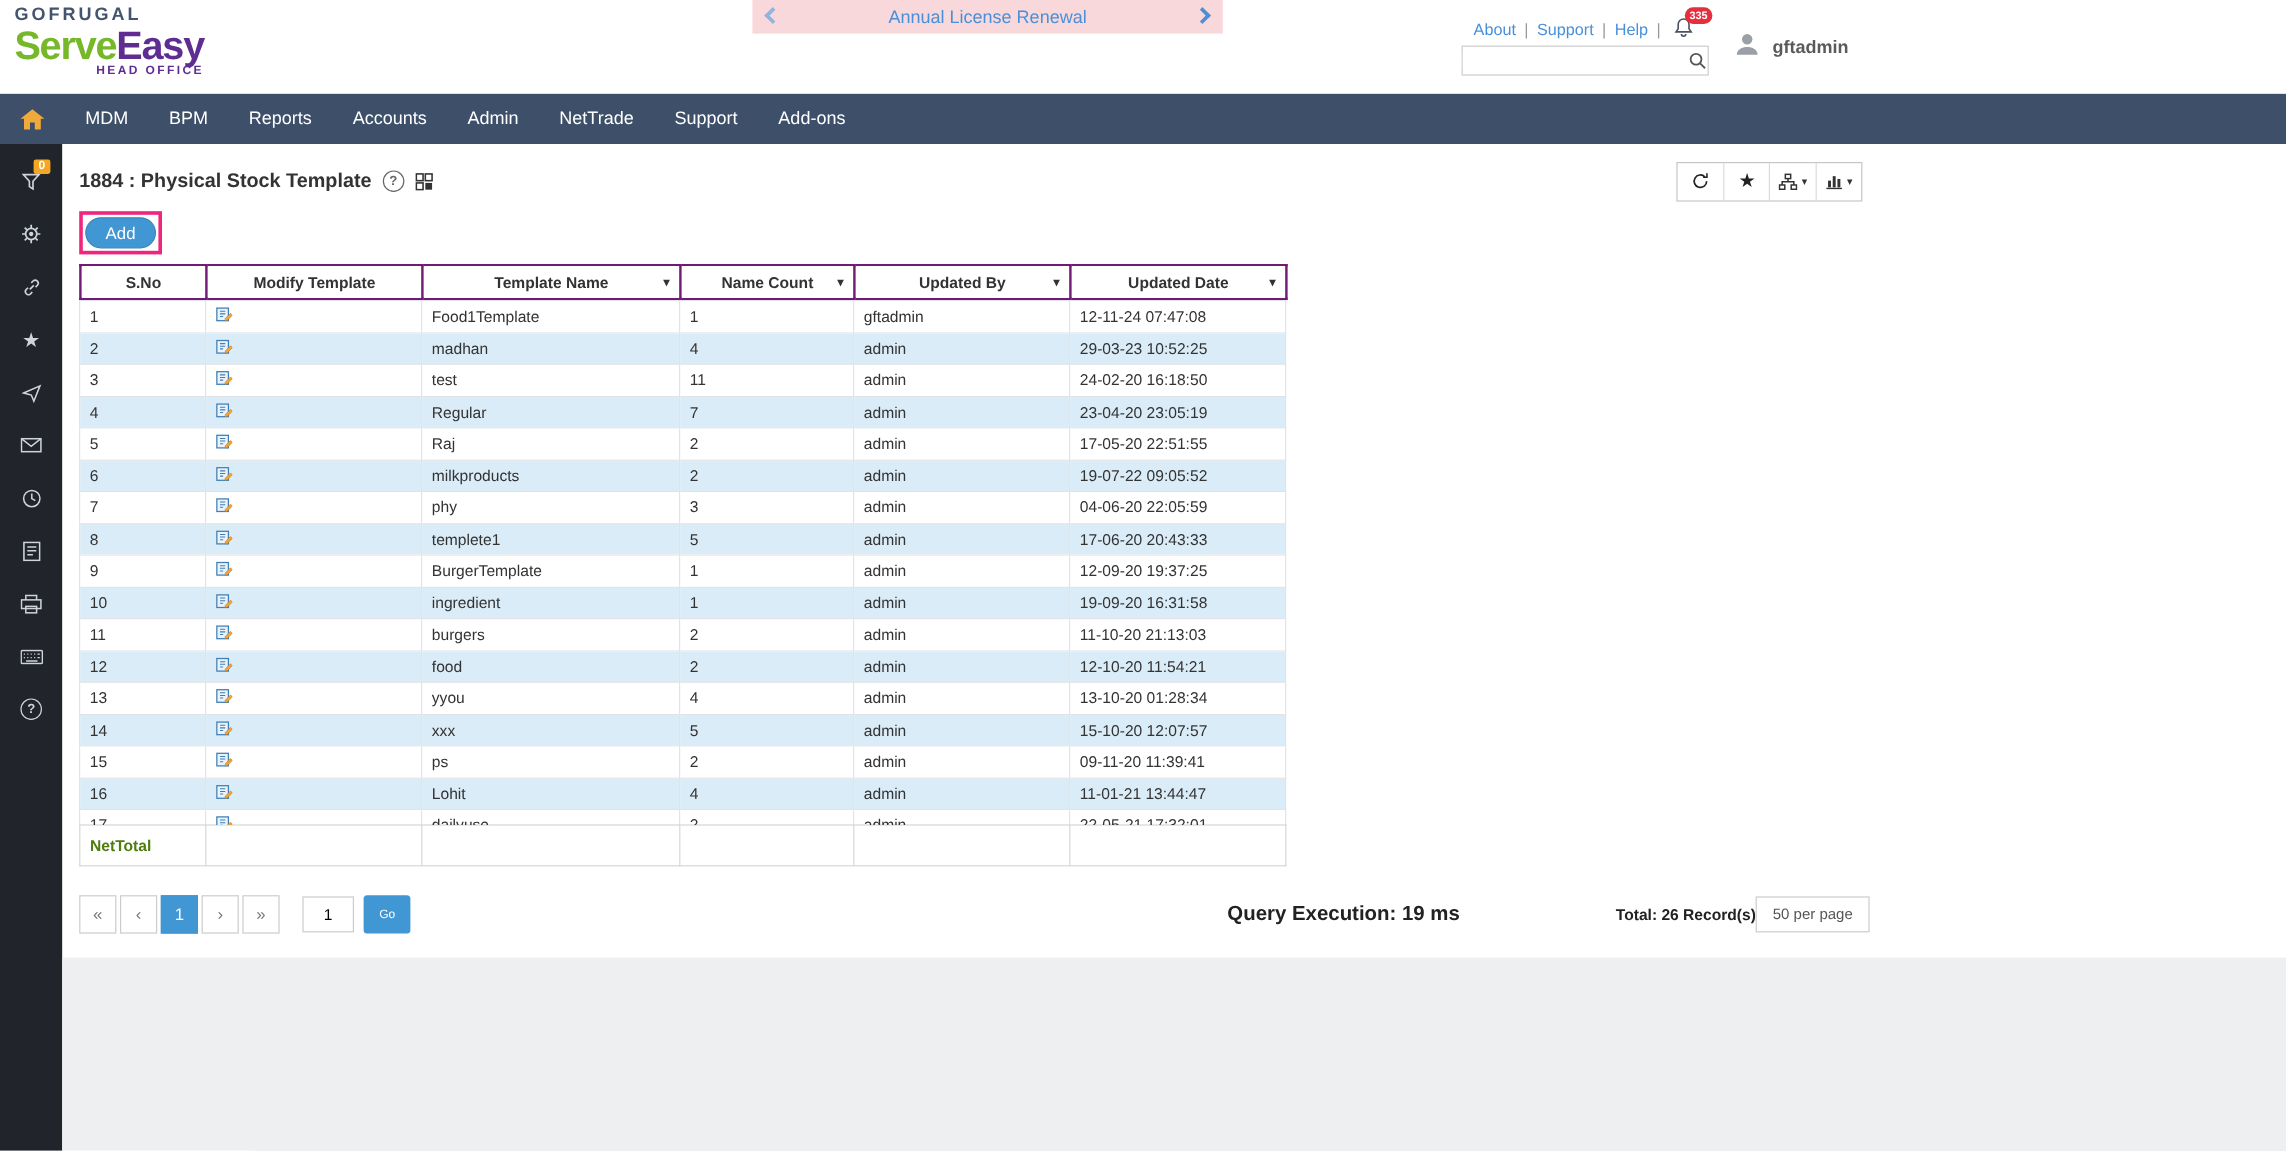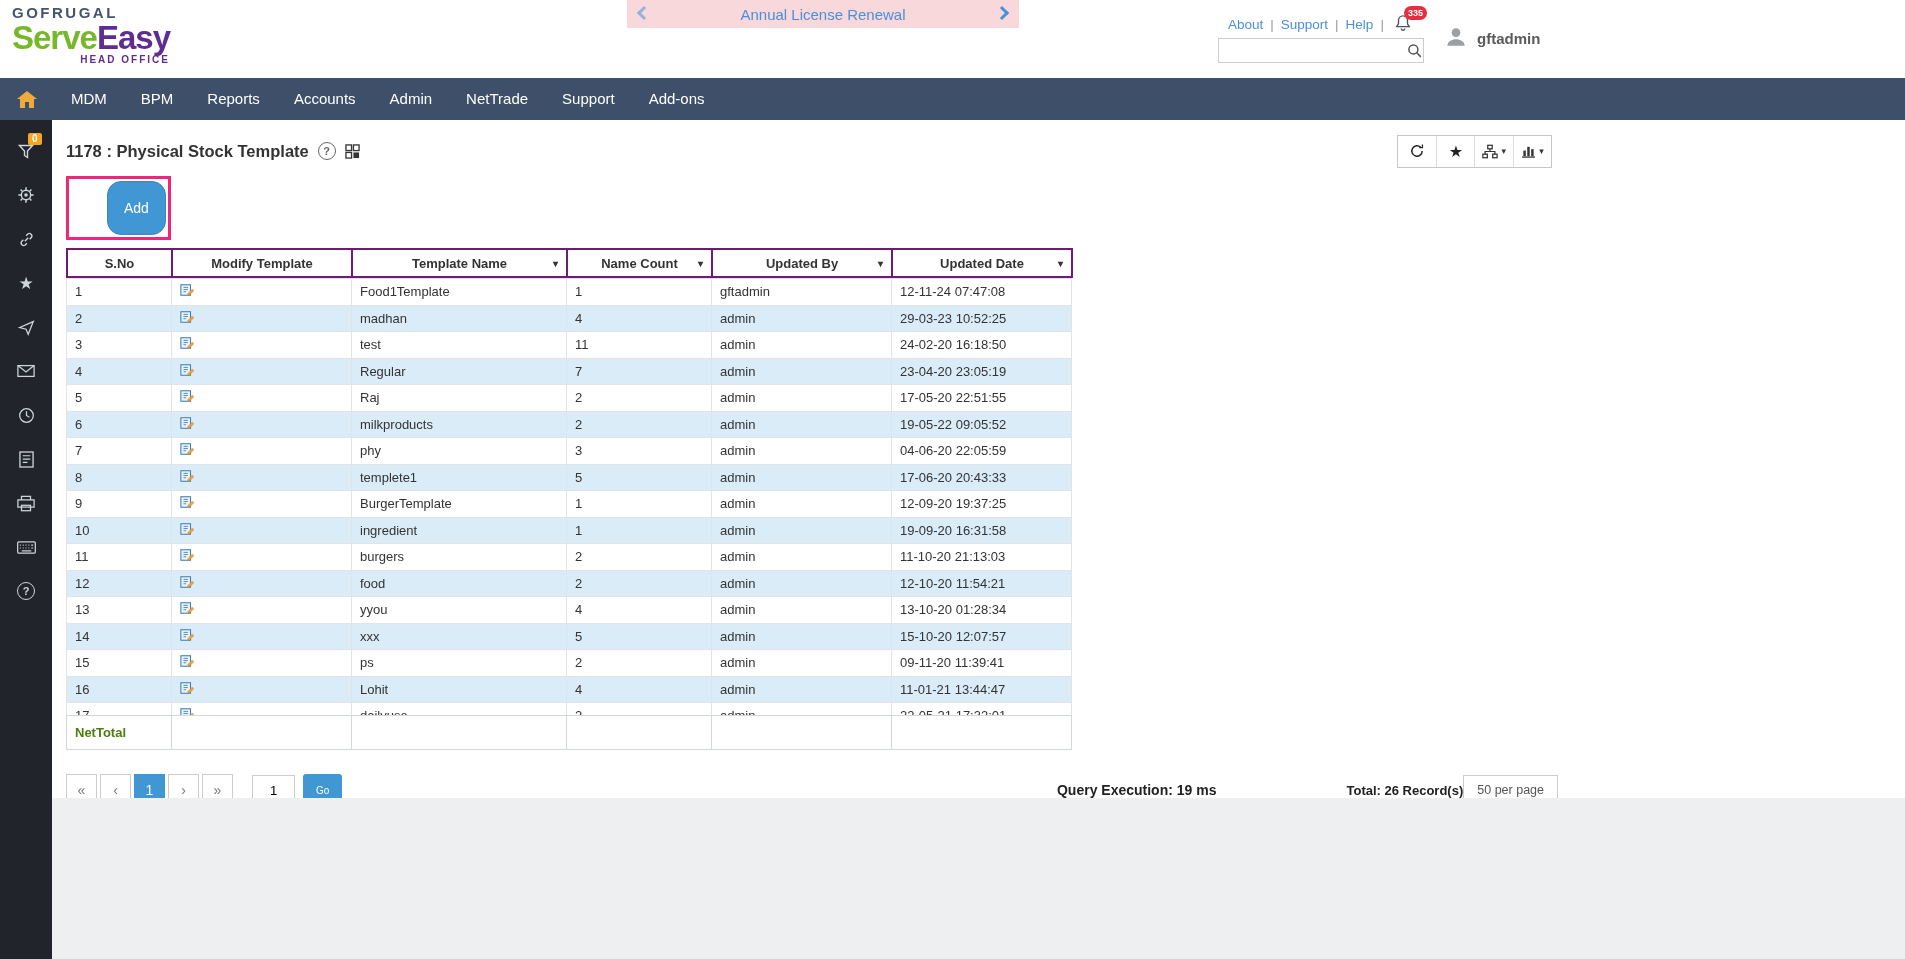--- a/index.html
+++ b/index.html
@@ -59,21 +59,21 @@
   .title-grid-icon { display:flex; align-items:center; cursor:pointer; }
 
   .toolbar { margin-left:auto; display:flex; border:1px solid #c6c6c6; height:33px; background:#fff; }
   .toolbar-btn { min-width:38px; padding:0 7px; display:flex; align-items:center; justify-content:center; gap:3px;
                  border-left:1px solid #dcdcdc; cursor:pointer; color:#222; font-size:16px; }
   .toolbar-btn:first-child { border-left:none; }
   .tb-caret { font-size:9px; color:#333; }
 
   .add-wrap { display:inline-block; margin:10px 0 8px 0; border:3px solid #f0257c; padding:2px; }
   .add-btn { background:#4197d3; color:#fff; border:1px solid #3a86bd; border-radius:14px; font-size:14px;
-             padding:18px 16px; cursor:pointer; font-family:inherit;margin-left:36px; }
+             padding:4px 16px; cursor:pointer; font-family:inherit; }
 
   
   table { border-collapse:collapse; table-layout:fixed; width:1005px; font-size:13px; color:#333; }
   col.c-sno{width:105px} col.c-mod{width:180px} col.c-name{width:215px} col.c-count{width:145px} col.c-by{width:180px} col.c-date{width:180px}
   th { border:2px solid #701a75; height:28px; font-size:13px; font-weight:bold; text-align:center; position:relative; background:#fff; }
   .sort-caret { position:absolute; right:8px; top:50%; transform:translateY(-50%); font-size:10px; color:#333; }
   td { border:1px solid #e0e4e8; height:26.5px; padding:0 0 0 8px; overflow:hidden; white-space:nowrap; }
   tbody tr:nth-child(even) td { background:#daecf7; }
   tbody tr:nth-child(odd) td { background:#fff; }
   .mod-cell { cursor:pointer; }
@@ -88,21 +88,21 @@
   .nettotal .nt-label { font-weight:bold; color:#4d7c0f; }
 
   
   .pagination-row { display:flex; align-items:center; margin-top:24px; width:1492px; }
   .page-btn { min-width:31px; height:32px; border:1px solid #ccc; background:#fff; color:#777; font-size:14px;
               display:flex; align-items:center; justify-content:center; margin-right:3px; cursor:pointer; }
   .page-btn.active { background:#4197d3; color:#fff; border-color:#4197d3; }
   .page-input { width:43px; height:30px; border:1px solid #ccc; text-align:center; font-size:13px; margin:0 8px 0 16px; font-family:inherit; }
   .go-btn { background:#4197d3; color:#fff; border:none; border-radius:3px; height:32px; padding:0 13px;
             font-size:10px; cursor:pointer; font-family:inherit; }
-  .status-query { margin-left:auto; font-weight:bold; font-size:14px; color:#222; }
+  .status-query { margin-left:auto; font-weight:bold; font-size:17px; color:#222; }
   .status-total { margin-left:130px; font-weight:bold; font-size:13px; color:#222; }
   .per-page { margin-left:0; border:1px solid #ccc; padding:7px 13px; font-size:12.5px; color:#555; background:#fff; cursor:pointer; }
 
   .bottom-strip { position:absolute; left:0; top:678px; width:100%; height:161px; background:#edeff0; }
 </style>
 </head>
 <body>
 
 <div class="header">
   <div class="logo">
@@ -237,21 +237,21 @@
   <div class="side-icon">
     <span class="help-circle">?</span>
   </div>
 </div>
 
 <div class="main">
   <div class="bottom-strip"></div>
   <div class="content">
 
     <div class="title-row">
-      <span class="page-title">1178 : Physical Stock Template</span>
+      <span class="page-title">1884 : Physical Stock Template</span>
       <span class="help-icon">?</span>
       <span class="title-grid-icon">
         <svg width="15" height="15" viewBox="0 0 16 16">
             <rect x="1" y="1" width="6" height="6" fill="none" stroke="#333" stroke-width="1.4"></rect>
             <rect x="9" y="1" width="6" height="6" fill="none" stroke="#333" stroke-width="1.4"></rect>
             <rect x="1" y="9" width="6" height="6" fill="none" stroke="#333" stroke-width="1.4"></rect>
             <rect x="9" y="9" width="6" height="6" fill="#333"></rect>
           </svg>
       </span>
 
@@ -416,21 +416,21 @@
         <svg width="14" height="14" viewBox="0 0 16 16">
                     <rect x="1" y="2" width="11" height="12" fill="#eaf3fb" stroke="#3f7fb5" stroke-width="1.2"></rect>
                     <path d="M4 5h5M4 7.5h5M4 10h3" stroke="#3f7fb5" stroke-width="1"></path>
                     <path d="M9 12l5-5 1.8 1.8-5 5L9 14z" fill="#f0a63a" stroke="#c77d18" stroke-width="0.6"></path>
                   </svg>
       </span>
     </td>
     <td>milkproducts</td>
     <td>2</td>
     <td>admin</td>
-    <td>19-05-22 09:05:52</td>
+    <td>19-07-22 09:05:52</td>
   </tr>
 
   <tr>
     <td>7</td>
     <td class="mod-cell">
       <span>
         <svg width="14" height="14" viewBox="0 0 16 16">
                     <rect x="1" y="2" width="11" height="12" fill="#eaf3fb" stroke="#3f7fb5" stroke-width="1.2"></rect>
                     <path d="M4 5h5M4 7.5h5M4 10h3" stroke="#3f7fb5" stroke-width="1"></path>
                     <path d="M9 12l5-5 1.8 1.8-5 5L9 14z" fill="#f0a63a" stroke="#c77d18" stroke-width="0.6"></path>

